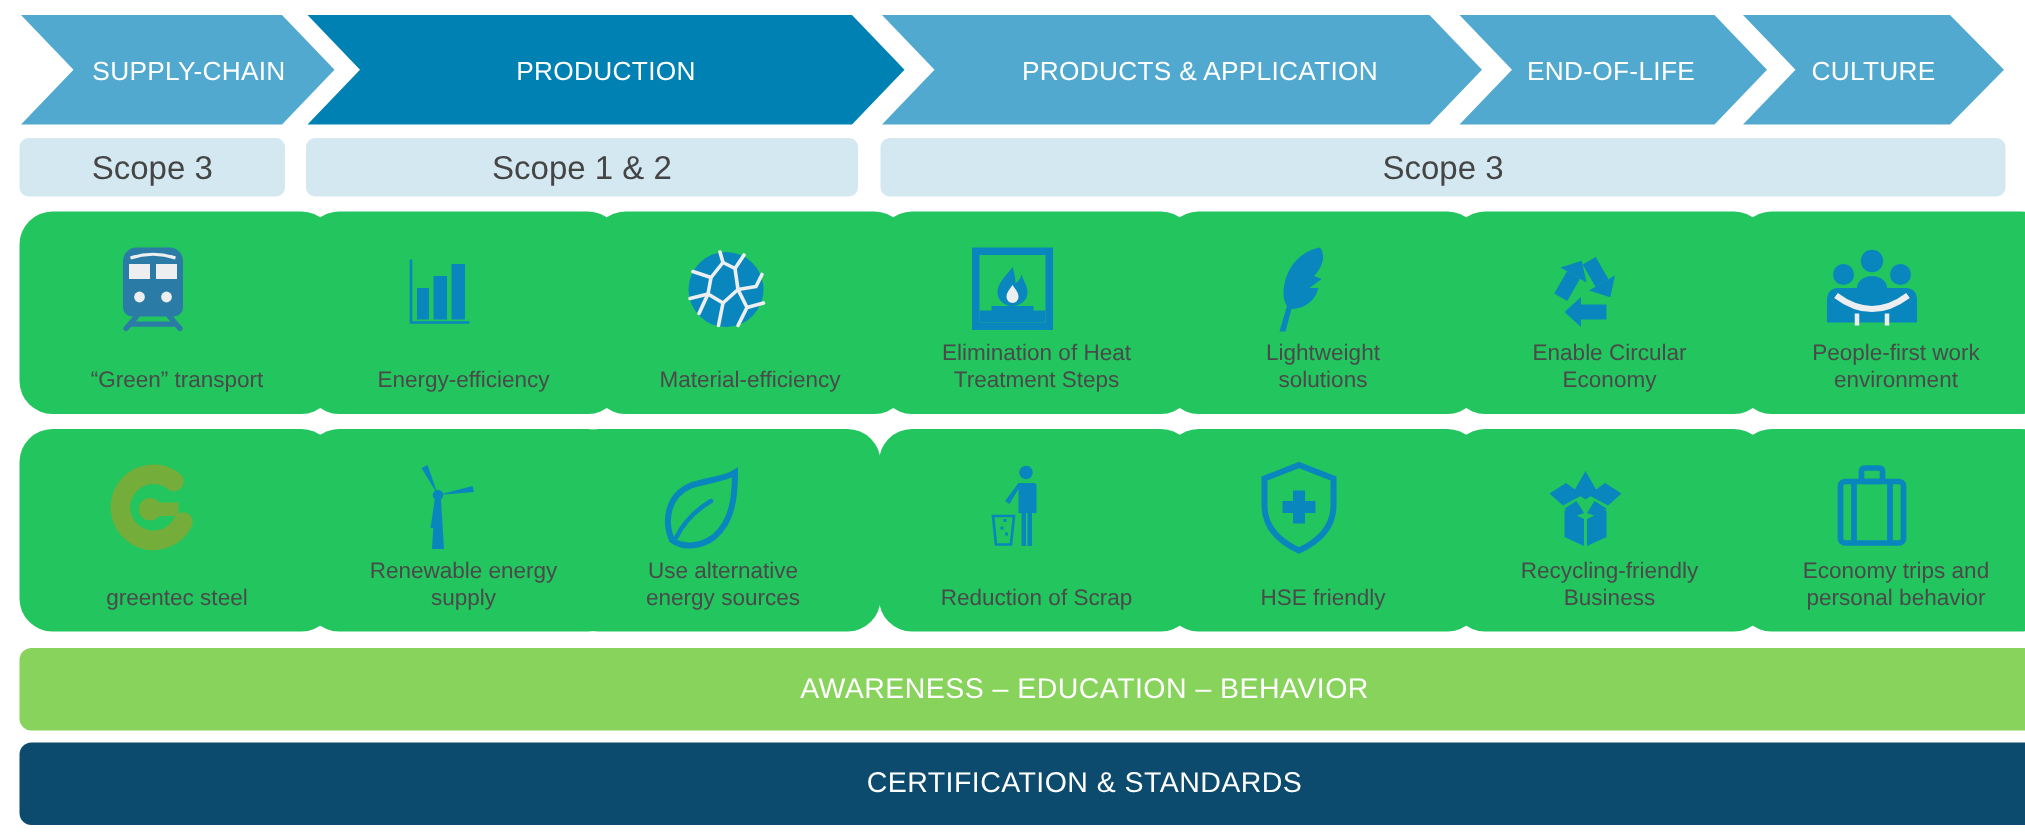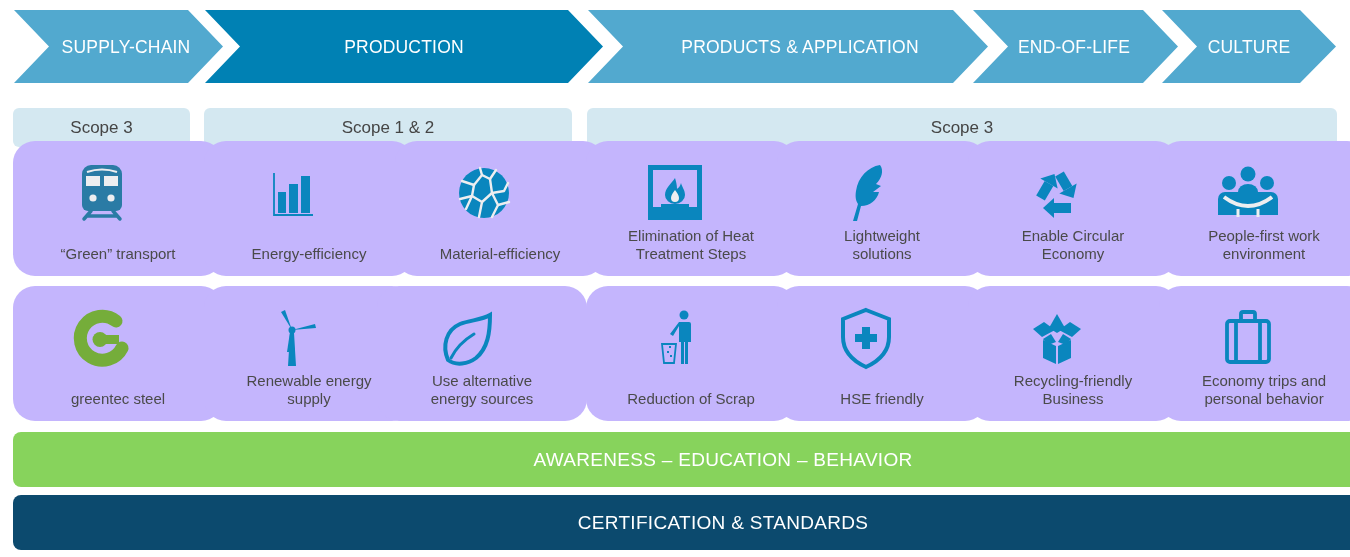--- a/index.html
+++ b/index.html
@@ -2,23 +2,23 @@
 <html><head>
 <meta charset="utf-8">
 <style>
   html, body { margin:0; padding:0; background:#ffffff; }
   body { width:1350px; height:557px; position:relative; overflow:hidden;
          font-family:"Liberation Sans", "DejaVu Sans", sans-serif; }
   .chevrons { position:absolute; left:0; top:0; width:1350px; height:90px; }
   .stage-label { position:absolute; top:35px; height:24px; line-height:24px; width:300px;
                  text-align:center; color:#ffffff; font-size:17.5px; letter-spacing:0.2px;
                  white-space:nowrap; }
-  .scope { position:absolute; top:108px; height:39px; background:#D4E8F1; border-radius:6px;
-           display:flex; align-items:center; justify-content:center; color:#454545; font-size:17px; }
-  .tile { position:absolute; width:210px; height:135px; background:#c4b5fd; border-radius:22px; }
+  .scope { position:absolute; top:92px; height:39px; background:#D4E8F1; border-radius:6px;
+           display:flex; align-items:center; justify-content:center; color:#454545; font-size:22px; }
+  .tile { position:absolute; width:210px; height:135px; background:#22c55e; border-radius:22px; }
   .tile .icon { position:absolute; left:57px; top:20px; width:64px; height:64px; }
   .tile .icon svg { width:64px; height:64px; display:block; }
   .tile .label { position:absolute; left:0; right:0; bottom:13px; text-align:center;
                  font-size:15px; line-height:18px; color:#4A4A4A; white-space:pre-line; }
   .band { position:absolute; left:13px; width:1324px; height:55px; border-radius:8px;
           display:flex; align-items:center; justify-content:center; color:#ffffff;
           font-size:19px; letter-spacing:0.3px;padding-left:48px; }
   .band.green { top:432px; background:#87D35C; }
   .band.blue { top:495px; background:#0c4a6e; }
 </style>

